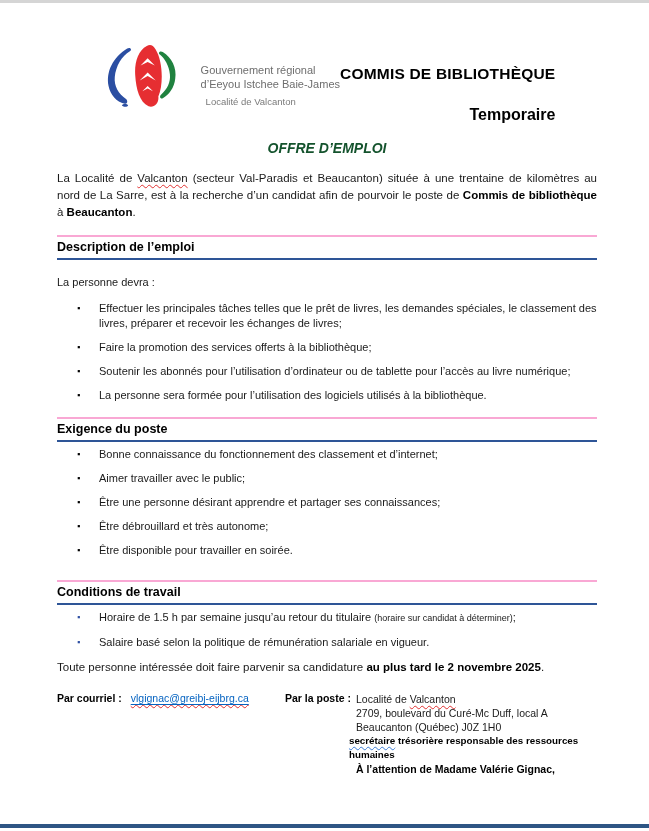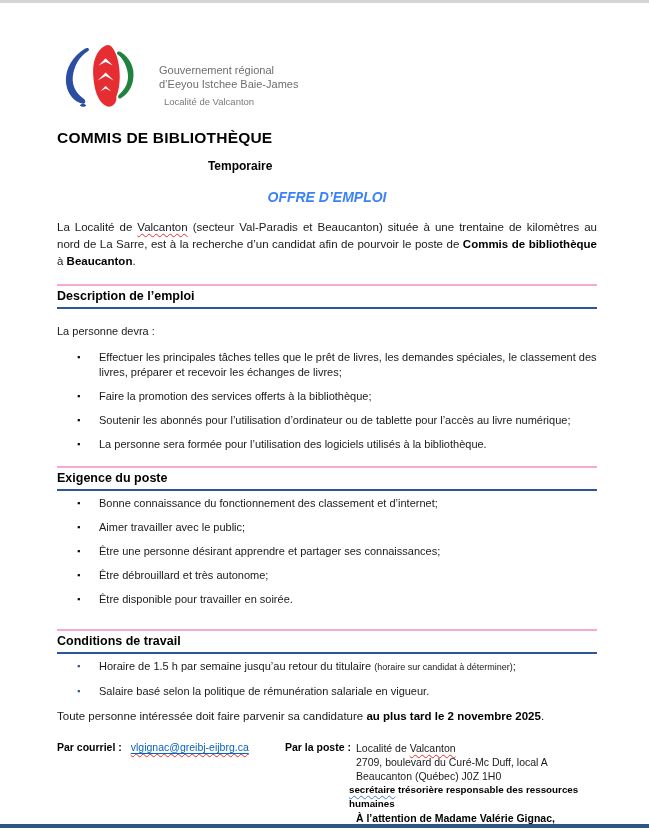--- a/index.html
+++ b/index.html
@@ -21,34 +21,34 @@
   }
   .bottom-bar {
     position: absolute; bottom: 3px; left: 0;
     width: 100%; height: 4px;
     background: #2e5584;
   }
 
   .content { padding: 45px 52px 0 57px; }
 
   
-  .header { display: flex; justify-content: center; align-items: flex-start; flex-direction: column; }
+  .header { display: flex; justify-content: center; align-items: flex-start; }
   .brand { display: flex; align-items: flex-start; }
   .logo { width: 92px; height: 64px; margin-right: 10px; }
   .org { padding-top: 18px; color: #6e6e6e; }
   .org-line { font-size: 11px; line-height: 14px; }
   .org-locality { font-size: 9.5px; margin-top: 5px; padding-left: 5px; color: #7a7a7a; }
   .job-title-block { text-align: right; padding-top: 20px; }
   .job-title { font-size: 15.5px; font-weight: bold; color: #000; letter-spacing: 0.2px; }
-  .job-type { font-size: 12px; font-weight: bold; color: #000; margin-top: 12px; }
+  .job-type { font-size: 16px; font-weight: bold; color: #000; margin-top: 23px; }
 
   
   .doc-title {
     text-align: center; font-size: 14px; font-weight: bold; font-style: italic;
-    color: #3b82f6; margin-top: 16px;
+    color: #14532d; margin-top: 16px;
   }
 
   
   .intro {
     margin-top: 14px; font-size: 11.5px; line-height: 17px;
     text-align: justify; color: #1a1a1a;
   }
   .intro strong, .deadline strong { color: #000; }
 
   

